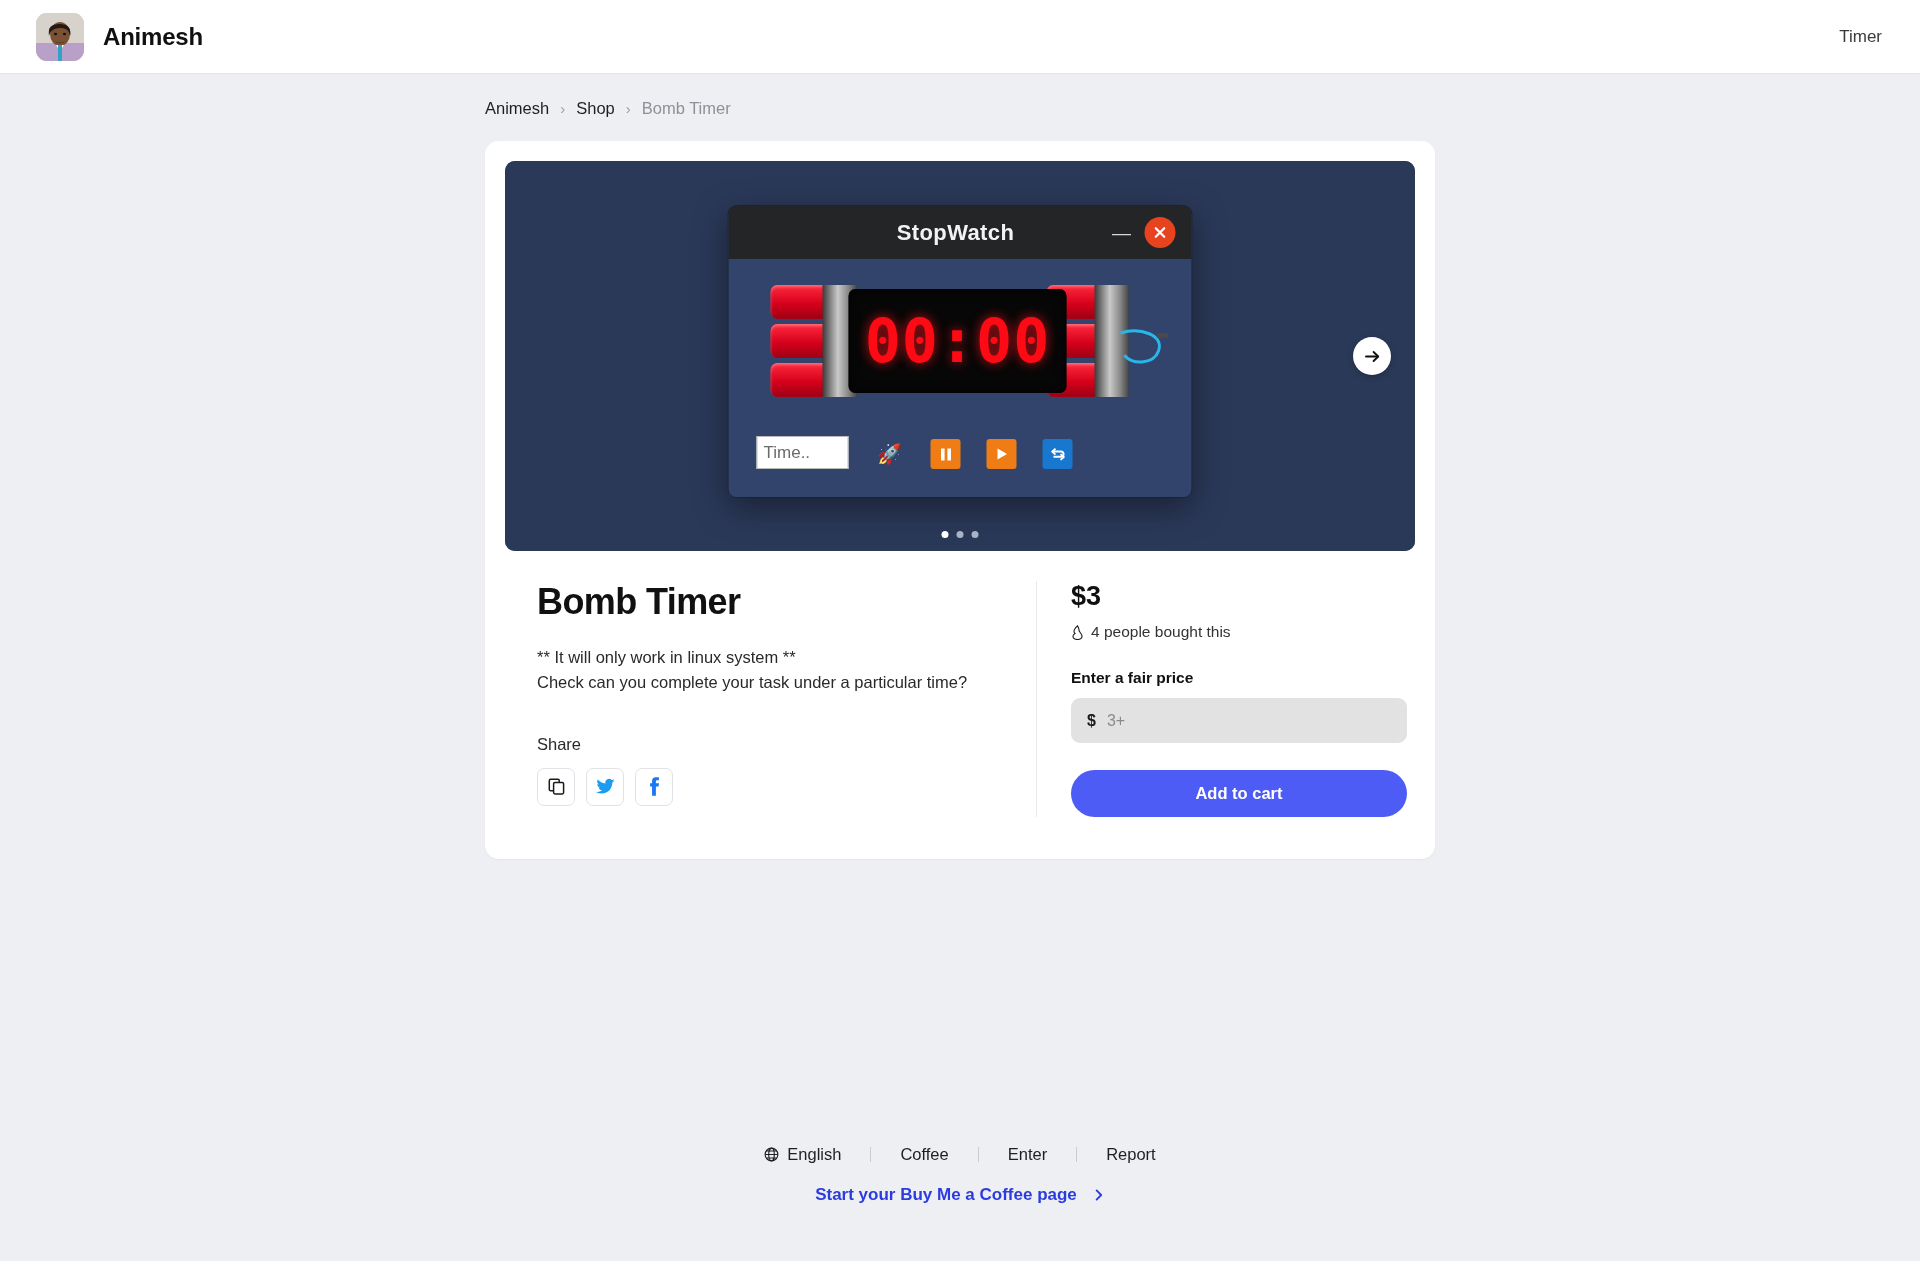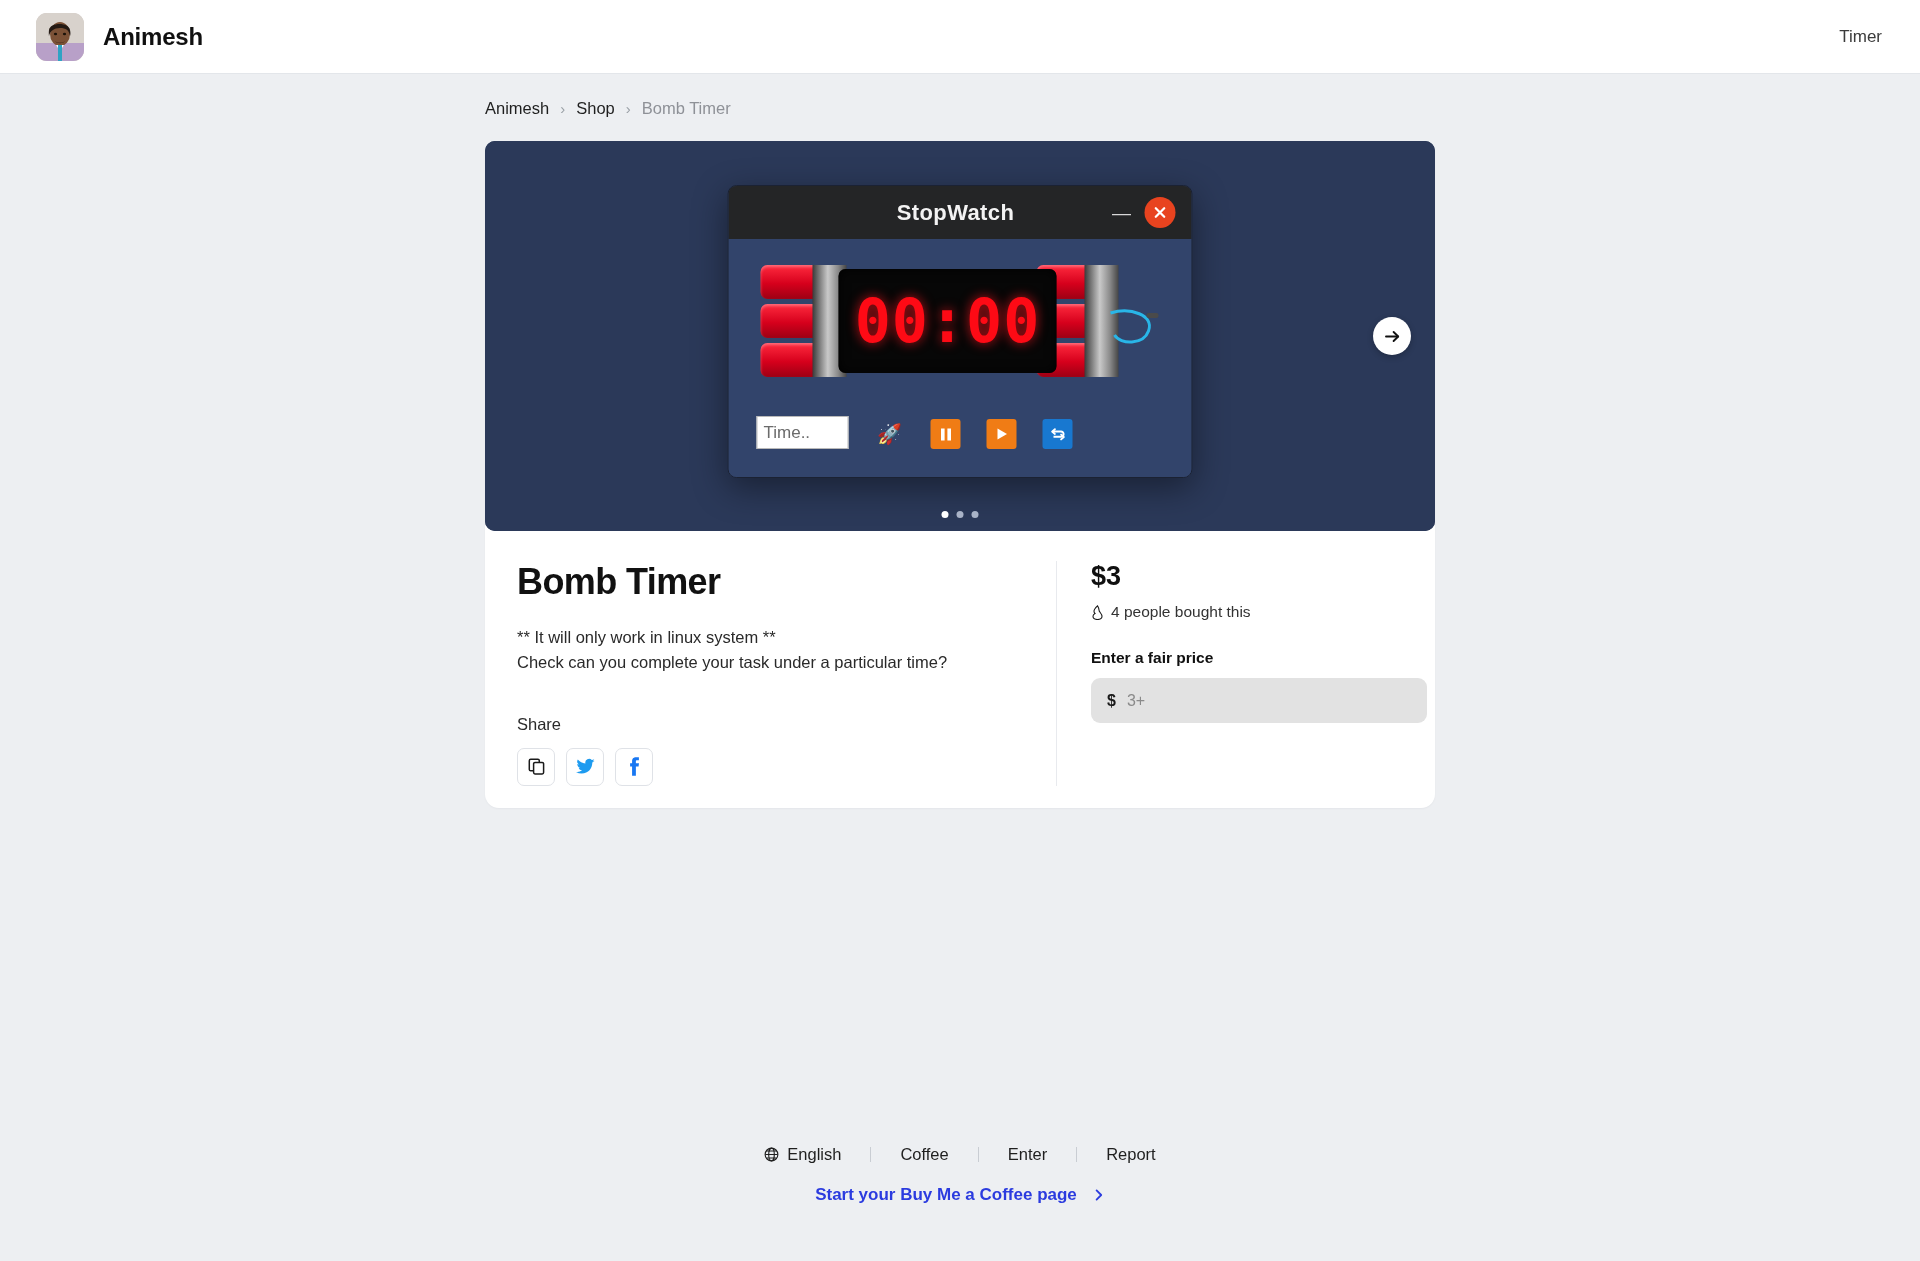--- a/index.html
+++ b/index.html
@@ -59,20 +59,21 @@
   .crumb { color: #1f1f1f; text-decoration: none; cursor: pointer; }
   .crumb.current { color: #8e9197; cursor: default; }
   .crumb-sep { color: #9aa0a6; font-size: 15px; line-height: 1; }
 
   
   .card {
     width: 950px;
     margin: 23px auto 0 auto;
     background: #ffffff;
     border-radius: 14px;
+    padding: 20px;
     box-shadow: 0 1px 2px rgba(16,24,40,.04);
   }
 
   
   .carousel {
     position: relative;
     height: 390px;
     border-radius: 10px;
     overflow: hidden;
     background: linear-gradient(135deg,#2b3a5c 0%, #32406180 40%, #2a3757 100%), #2a3a5c;
@@ -127,21 +128,21 @@
   .sw-close svg { width: 15px; height: 15px; }
   .sw-body {
     background: #32446b;
     height: 238px;
     position: relative;
   }
 
   
   .bomb-wrap {
     position: absolute;
-    left: 26px; top: 26px;
+    left: 36px; top: 26px;
     width: 410px; height: 112px;
   }
   .stick {
     position: absolute;
     border-radius: 7px;
     background: linear-gradient(180deg,#ff2b3f 0%, #d6001c 55%, #9d0014 100%);
     box-shadow: inset 0 2px 3px rgba(255,160,170,.55);
   }
   .stick.left  { left: 6px;  top: 0;    width: 72px; height: 34px; }
   .stick.left2 { left: 6px;  top: 39px; width: 72px; height: 34px; }
@@ -484,20 +485,21 @@
         <svg width="13" height="15" viewBox="0 0 13 15" xmlns="http://www.w3.org/2000/svg">
           <path d="M6.5.8C6.5.8 3 4 3 6.2c0 1 .5 1.8 1 2.3C3 9 2 10 2 11.3 2 13.3 4 14.5 6.5 14.5S11 13.3 11 11.3c0-2.6-3-4.3-3-6.4 0-1.6-1.5-4.1-1.5-4.1z" stroke="#1a1a1a" stroke-width="1.1" fill="none"></path>
         </svg>
         <span>4 people bought this</span>
       </div>
       <div class="fair-label">Enter a fair price</div>
       <div class="price-field">
         <span class="dollar">$</span>
         <span class="ph">3+</span>
       </div>
+      <button class="cart-btn">Add to cart</button>
     </div>
   </div>
 </div>
 
 <div class="footer">
   <div class="footer-row">
     <a class="footer-link" href="#">
       <svg width="15" height="15" viewBox="0 0 16 16" xmlns="http://www.w3.org/2000/svg">
         <circle cx="8" cy="8" r="6.8" stroke="#1f1f1f" stroke-width="1.2" fill="none"></circle>
         <ellipse cx="8" cy="8" rx="3" ry="6.8" stroke="#1f1f1f" stroke-width="1.2" fill="none"></ellipse>

